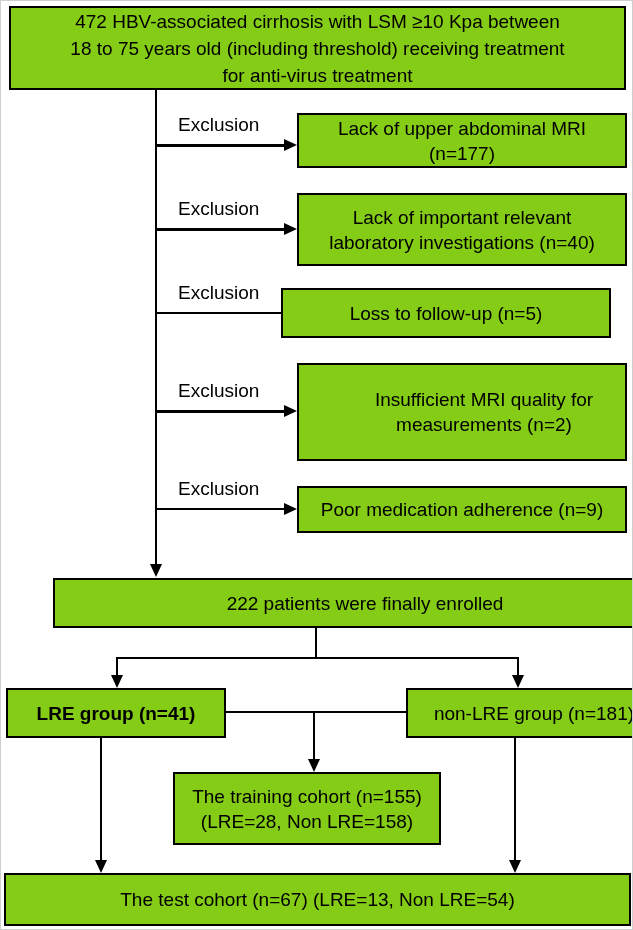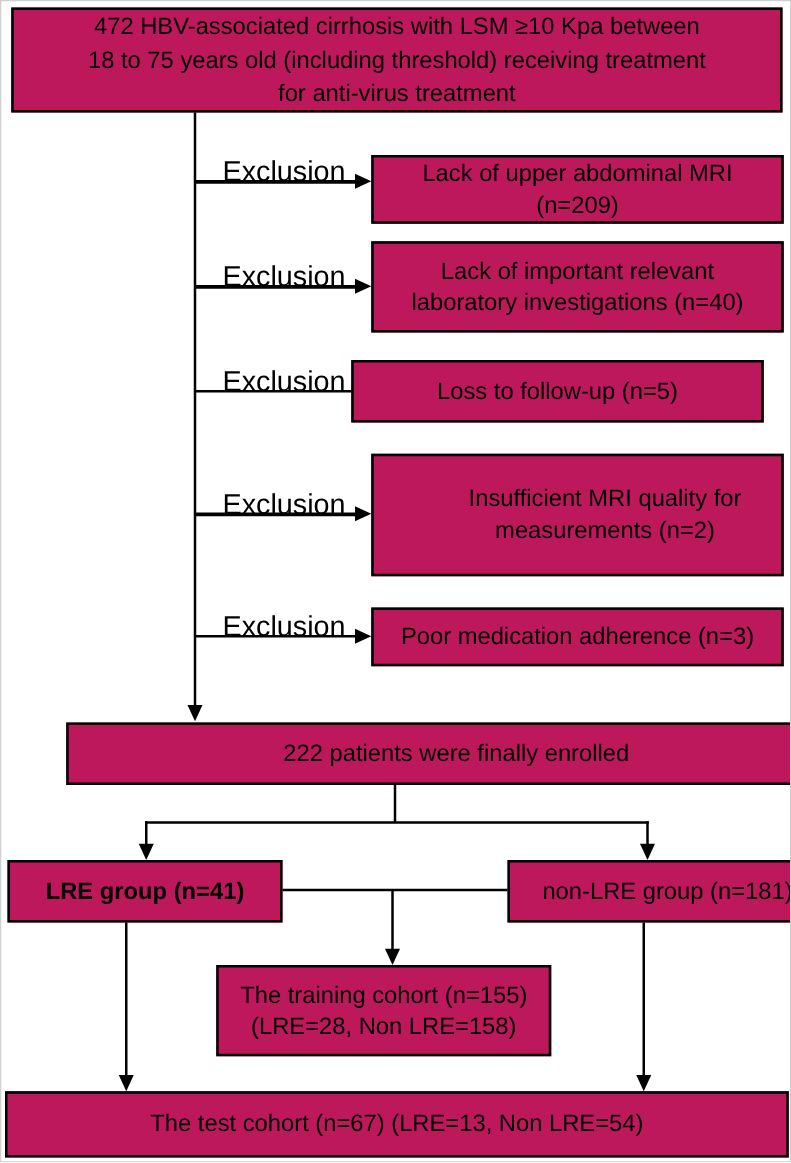--- a/index.html
+++ b/index.html
@@ -10,21 +10,21 @@
     background: #ffffff;
     border: 1px solid #cfcfcf;
     box-sizing: border-box;
     font-family: "Liberation Sans", sans-serif;
     color: #000000;
     overflow: hidden;
   }
   .box {
     position: absolute;
     border: 2.6px solid #000000;
-    background: #be185d;
+    background: #84cc16;
     box-sizing: border-box;
     display: flex;
     flex-direction: column;
     align-items: flex-end;
     justify-content: center;
     text-align: center;
     font-size: 19px;
     line-height: 25px;
   }
   .box .line { width: 100%; }
@@ -37,27 +37,26 @@
     border-left: 13px solid #000000;
   }
   .arrow-down {
     position: absolute; width: 0; height: 0;
     border-left: 6.5px solid transparent;
     border-right: 6.5px solid transparent;
     border-top: 13px solid #000000;
   }
   .excl-label {
     position: absolute;
-    font-size: 23px;
+    font-size: 19px;
     line-height: 22px;
     white-space: nowrap;
-    margin-top: 12px;
   }
   #top-box { left: 8px; top: 5px; width: 617px; height: 84px; line-height: 27px; }
-  #excl-box-1 { left: 296px; top: 123px; width: 330px; height: 55px; }
+  #excl-box-1 { left: 296px; top: 112px; width: 330px; height: 55px; }
   #excl-box-2 { left: 296px; top: 192px; width: 330px; height: 73px; }
   #excl-box-3 { left: 280px; top: 287px; width: 330px; height: 50px; }
   #excl-box-4 { left: 296px; top: 362px; width: 330px; height: 98px; padding-left: 44px; }
   #excl-box-5 { left: 296px; top: 485px; width: 330px; height: 47px; }
   #enrolled-box { left: 4px; top: 577px; width: 624px; height: 50px; margin-left: 48px; }
   #lre-box { left: 5px; top: 687px; width: 220px; height: 50px; font-weight: bold; }
   #nonlre-box { left: 405px; top: 687px; width: 256px; height: 50px; }
   #training-box { left: 172px; top: 771px; width: 268px; height: 73px; }
   #test-box { left: 3px; top: 872px; width: 627px; height: 53px; }
 </style>
@@ -73,21 +72,21 @@
   </div>
 
   <div class="vline" style="left:153.7px; top:89px; height:474px;"></div>
   <div class="arrow-down" style="left:148.5px; top:563px;"></div>
 
   <div class="excl-label" style="left:177px; top:113px;">Exclusion</div>
   <div class="hline" style="left:155px; top:143.3px; width:129px;"></div>
   <div class="arrow-right" style="left:283px; top:138px;"></div>
   <div class="box" id="excl-box-1">
     <div class="line">Lack of upper abdominal MRI</div>
-    <div class="line">(n=209)</div>
+    <div class="line">(n=177)</div>
   </div>
 
   <div class="excl-label" style="left:177px; top:197px;">Exclusion</div>
   <div class="hline" style="left:155px; top:227.3px; width:129px;"></div>
   <div class="arrow-right" style="left:283px; top:222px;"></div>
   <div class="box" id="excl-box-2">
     <div class="line">Lack of important relevant</div>
     <div class="line">laboratory investigations (n=40)</div>
   </div>
 
@@ -103,21 +102,21 @@
   <div class="arrow-right" style="left:283px; top:404px;"></div>
   <div class="box" id="excl-box-4">
     <div class="line">Insufficient MRI quality for</div>
     <div class="line">measurements (n=2)</div>
   </div>
 
   <div class="excl-label" style="left:177px; top:477px;">Exclusion</div>
   <div class="hline" style="left:155px; top:506.8px; width:129px;"></div>
   <div class="arrow-right" style="left:283px; top:501.5px;"></div>
   <div class="box" id="excl-box-5">
-    <div class="line">Poor medication adherence (n=3)</div>
+    <div class="line">Poor medication adherence (n=9)</div>
   </div>
 
   <div class="box" id="enrolled-box">
     <div class="line">222 patients were finally enrolled</div>
   </div>
 
   <div class="vline" style="left:313.8px; top:627px; height:30px;"></div>
   <div class="hline" style="left:115px; top:655.8px; width:403px;"></div>
   <div class="vline" style="left:114.8px; top:656px; height:19px;"></div>
   <div class="arrow-down" style="left:109.5px; top:674px;"></div>

